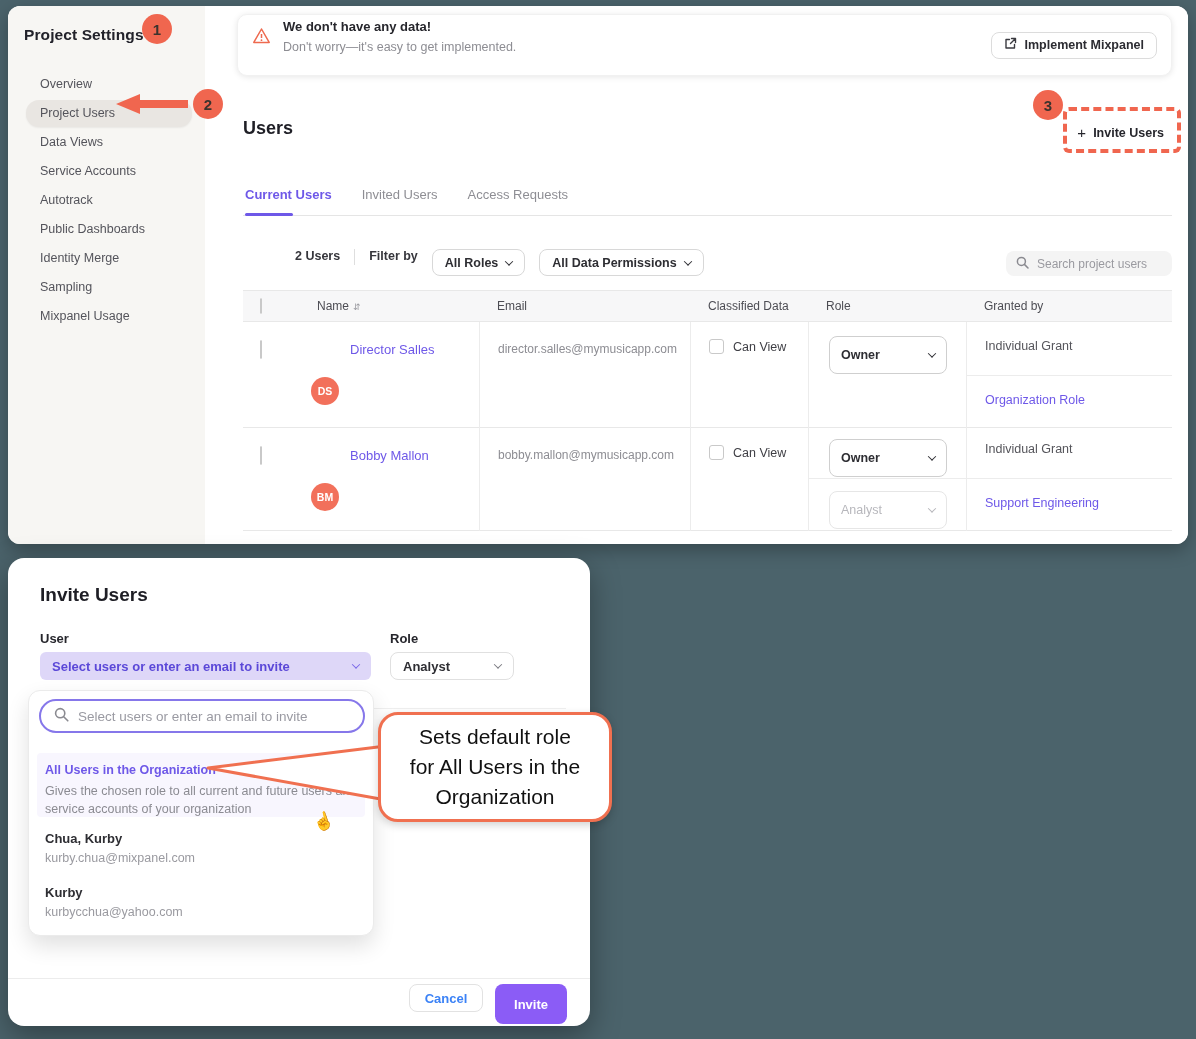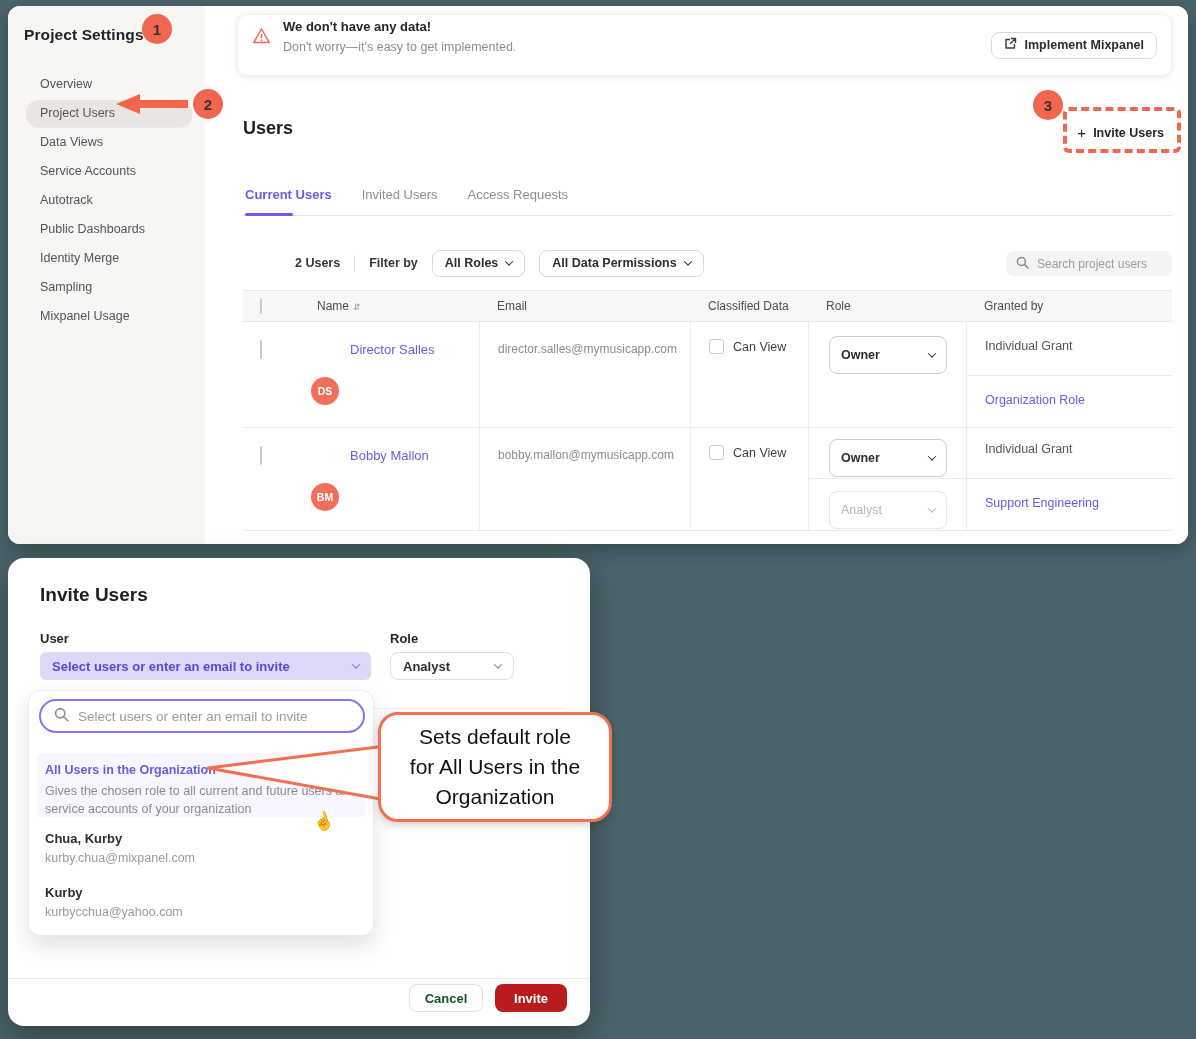--- a/index.html
+++ b/index.html
@@ -56,21 +56,21 @@
   .tabs { position:absolute; left:38px; right:16px; top:178px; height:32px;
     border-bottom:1px solid #e5e5e5; display:flex; gap:26px; }
   .tab { font-size:13px; color:#8e8e94; padding:0 2px; height:31px; line-height:22px;
     position:relative; cursor:pointer; }
   .tab.active { color:#6e58e8; font-weight:bold; }
   .tab.active::after { content:''; position:absolute; left:2px; bottom:-1px; width:48px;
     height:3px; border-radius:2px; background:#6e58e8; }
 
   
   .toolbar { position:absolute; left:90px; top:243px; height:28px; display:flex;
-    align-items:center; gap:14px; }
+    gap:14px; }
   .tb-count { font-size:12.5px; font-weight:bold; color:#36363c; }
   .tb-sep { width:1px; height:16px; background:#dedede; }
   .tb-label { font-size:12.5px; font-weight:bold; color:#36363c; }
   .tb-select { display:flex; align-items:center; gap:8px; height:27px; padding:0 12px;
     border:1px solid #d8d8d8; border-radius:8px; background:#fff; font-size:12.5px;
     font-weight:bold; color:#2e2e33; cursor:pointer; }
   .chev { width:6px; height:6px; border-right:1.5px solid currentColor;
     border-bottom:1.5px solid currentColor; transform:rotate(45deg) translate(-1px,-1px);
     display:inline-block; }
   .search-box { position:absolute; right:16px; top:245px; width:166px; height:25px;
@@ -135,23 +135,23 @@
     color:#5b48d8; cursor:pointer; }
   .m-role-select { position:absolute; left:382px; top:94px; width:124px; height:28px;
     background:#fff; border:1px solid #e0e0e0; border-radius:8px; display:flex;
     align-items:center; justify-content:space-between; padding:0 12px; font-size:13px;
     font-weight:bold; color:#2e2e33; cursor:pointer; }
   .m-role-select .chev { color:#7a7a80; }
   .form-divider { position:absolute; left:32px; right:24px; top:150px; height:1px; background:#efefef; }
   .footer-divider { position:absolute; left:0; right:0; top:420px; height:1px; background:#ececec; }
   .cancel-btn { position:absolute; left:401px; top:426px; width:74px; height:28px;
     border:1px solid #e2e2e2; border-radius:8px; background:#fff; font-size:13px;
-    font-weight:bold; color:#14532d; cursor:pointer; font-family:"Liberation Sans",sans-serif; }
-  .invite-btn { position:absolute; left:487px; top:426px; width:72px; height:28px;
-    border:none; border-radius:8px; background:#b91c1c; font-size:13px; font-weight:bold;
+    font-weight:bold; color:#3b82f6; cursor:pointer; font-family:"Liberation Sans",sans-serif; }
+  .invite-btn { position:absolute; left:487px; top:426px; width:72px; height:40px;
+    border:none; border-radius:8px; background:#8b5cf6; font-size:13px; font-weight:bold;
     color:#fff; cursor:pointer; font-family:"Liberation Sans",sans-serif; }
 
   
   .dd-panel { position:absolute; left:20px; top:132px; width:346px; height:246px;
     background:#fff; border:1px solid #ebebeb; border-radius:12px;
     box-shadow:0 10px 22px rgba(0,0,0,.12); z-index:12; }
   .dd-search { position:absolute; left:10px; top:8px; width:326px; height:34px;
     border:2px solid #8677ea; border-radius:17px; background:#fff; display:flex;
     align-items:center; gap:9px; padding:0 13px; }
   .dd-search input { border:none; outline:none; background:transparent; width:100%;

